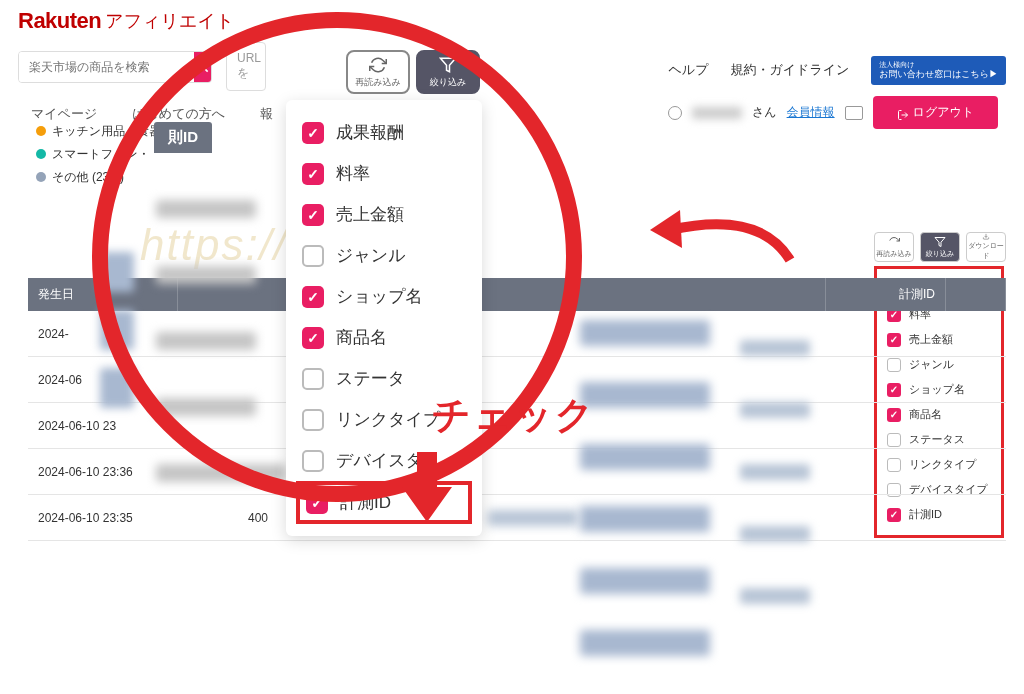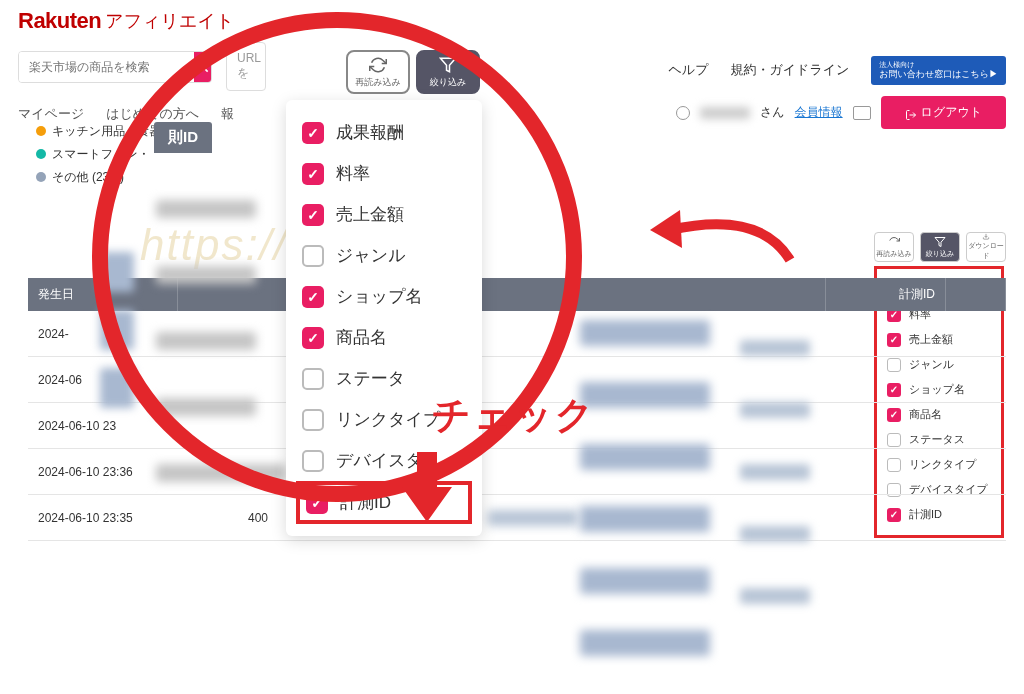--- a/index.html
+++ b/index.html
@@ -15,23 +15,23 @@
 .search-box { display: flex; border: 1px solid #ddd; border-radius: 4px; overflow: hidden; width: 194px; }
 .search-box input { border: none; padding: 8px 10px; font-size: 12px; flex: 1; outline: none; }
 .search-btn { background: #e91e63; color: #fff; width: 30px; display: flex; align-items: center; justify-content: center; border: none; }
 .url-box { border: 1px solid #ddd; border-radius: 4px; padding: 8px 10px; font-size: 12px; color: #999; width: 40px; }
 
 .top-links { position: absolute; right: 18px; top: 56px; display: flex; align-items: center; gap: 22px; font-size: 13px; color: #333; }
 .contact-banner { background: #1e5bb8; color: #fff; font-size: 9px; padding: 4px 8px; border-radius: 3px; line-height: 1.3; }
 .contact-banner .small { font-size: 7px; display: block; }
 
 .nav-row { display: flex; gap: 22px; margin-top: 14px; font-size: 13px; color: #555; }
-.nav-row span { cursor: pointer; }
-
-.user-row { position: absolute; right: 18px; top: 96px; display: flex; align-items: center; gap: 10px; font-size: 12px; }
+.nav-row span { cursor: pointer; margin-left: 13px; }
+
+.user-row { position: absolute; right: 26px; top: 96px; display: flex; align-items: center; gap: 10px; font-size: 12px; }
 .user-icon { width: 14px; height: 14px; border: 1px solid #999; border-radius: 50%; }
 .blurred { filter: blur(4px); background: #ccc; width: 50px; height: 12px; border-radius: 2px; }
 .member-link { color: #1976d2; text-decoration: underline; }
 .mail-icon { width: 18px; height: 14px; border: 1px solid #999; border-radius: 2px; position: relative; }
 .logout-btn { background: #e91e63; color: #fff; border: none; border-radius: 4px; padding: 8px 24px; font-size: 12px; display: flex; align-items: flex-end; gap: 4px; }
 
 
 .categories { position: absolute; left: 36px; top: 120px; font-size: 12px; line-height: 1.9; }
 .cat-item { display: flex; align-items: center; gap: 6px; }
 .dot { width: 10px; height: 10px; border-radius: 50%; }

